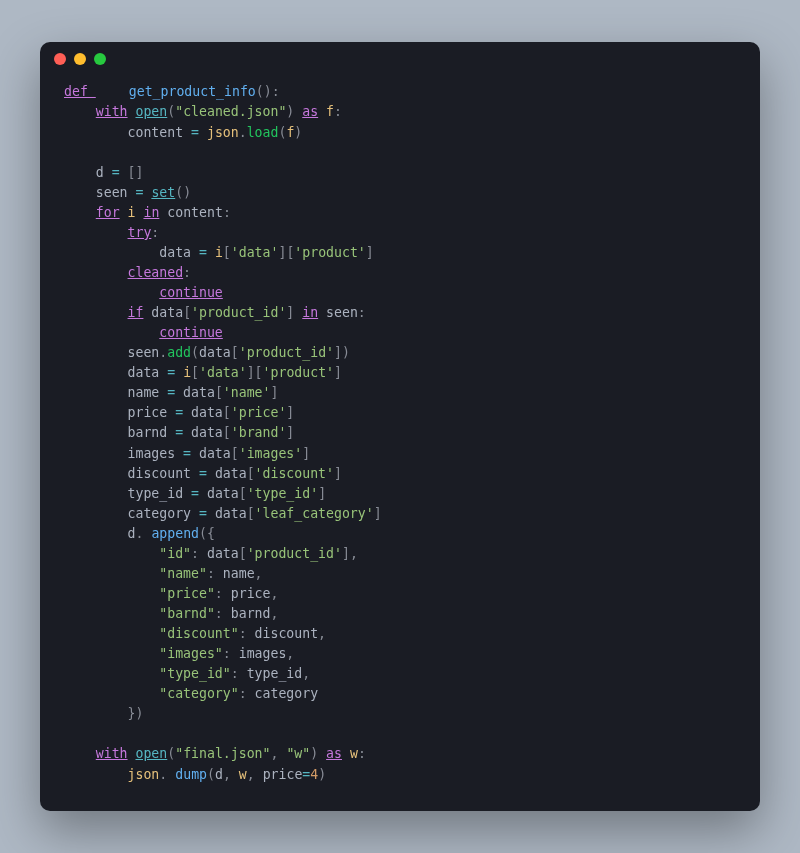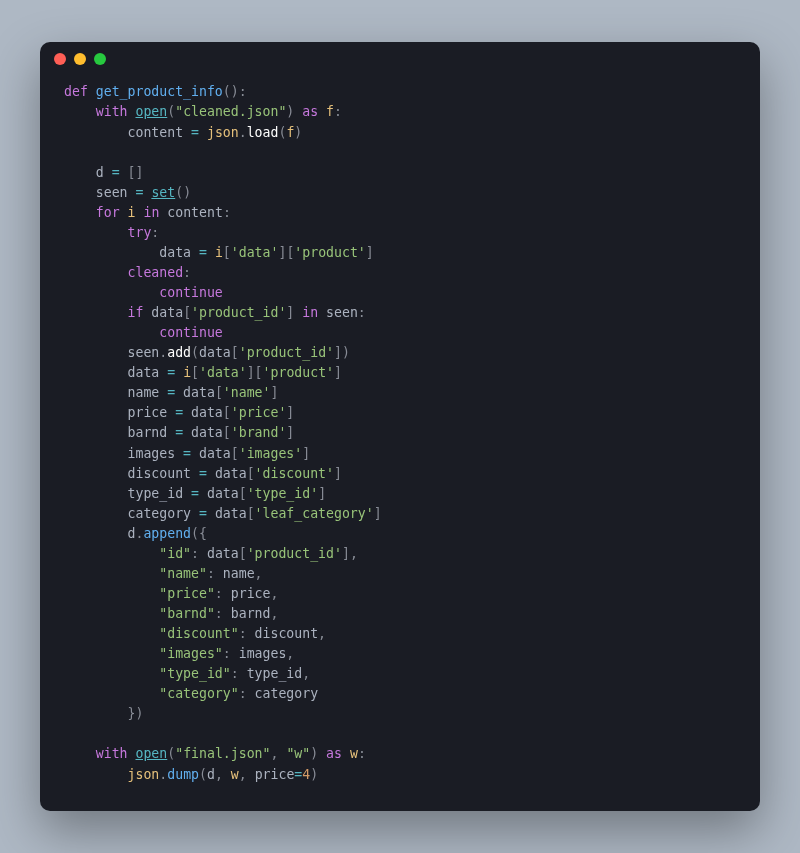--- a/index.html
+++ b/index.html
@@ -35,30 +35,30 @@
   .dot.red    { background: #ff5f56; }
   .dot.yellow { background: #ffbd2e; }
   .dot.green  { background: #27c93f; }
   .code {
     padding: 6px 24px 26px 24px;
     font-size: 13.2px;
     line-height: 1.52;
     white-space: pre;
     color: #c9ccd3;
   }
-  .kw  { color: #c678dd; }  
-  .fn  { color: #61afef; }  
+  .kw  { color: #c678dd; text-decoration: underline; }  
+  .fn  { color: #61afef; margin-left: 33px; }  
   .bi  { color: #56b6c2; text-decoration: underline; }  
   .str { color: #98c379; }  
   .num { color: #d19a66; }  
   .pl  { color: #abb2bf; }  
   .op  { color: #56b6c2; }  
   .pn  { color: #888c96; }  
-  .attr{ color: #ffffff; }  
-  .mem { color: #61afef; }  
+  .attr{ color: #22c55e; }  
+  .mem { color: #61afef; margin-left: 8px; }  
   .id  { color: #e5c07b; }  
 </style>
 </head>
 <body>
 
 <div class="window">
   <div class="titlebar">
     <div class="dot red"></div>
     <div class="dot yellow"></div>
     <div class="dot green"></div>

